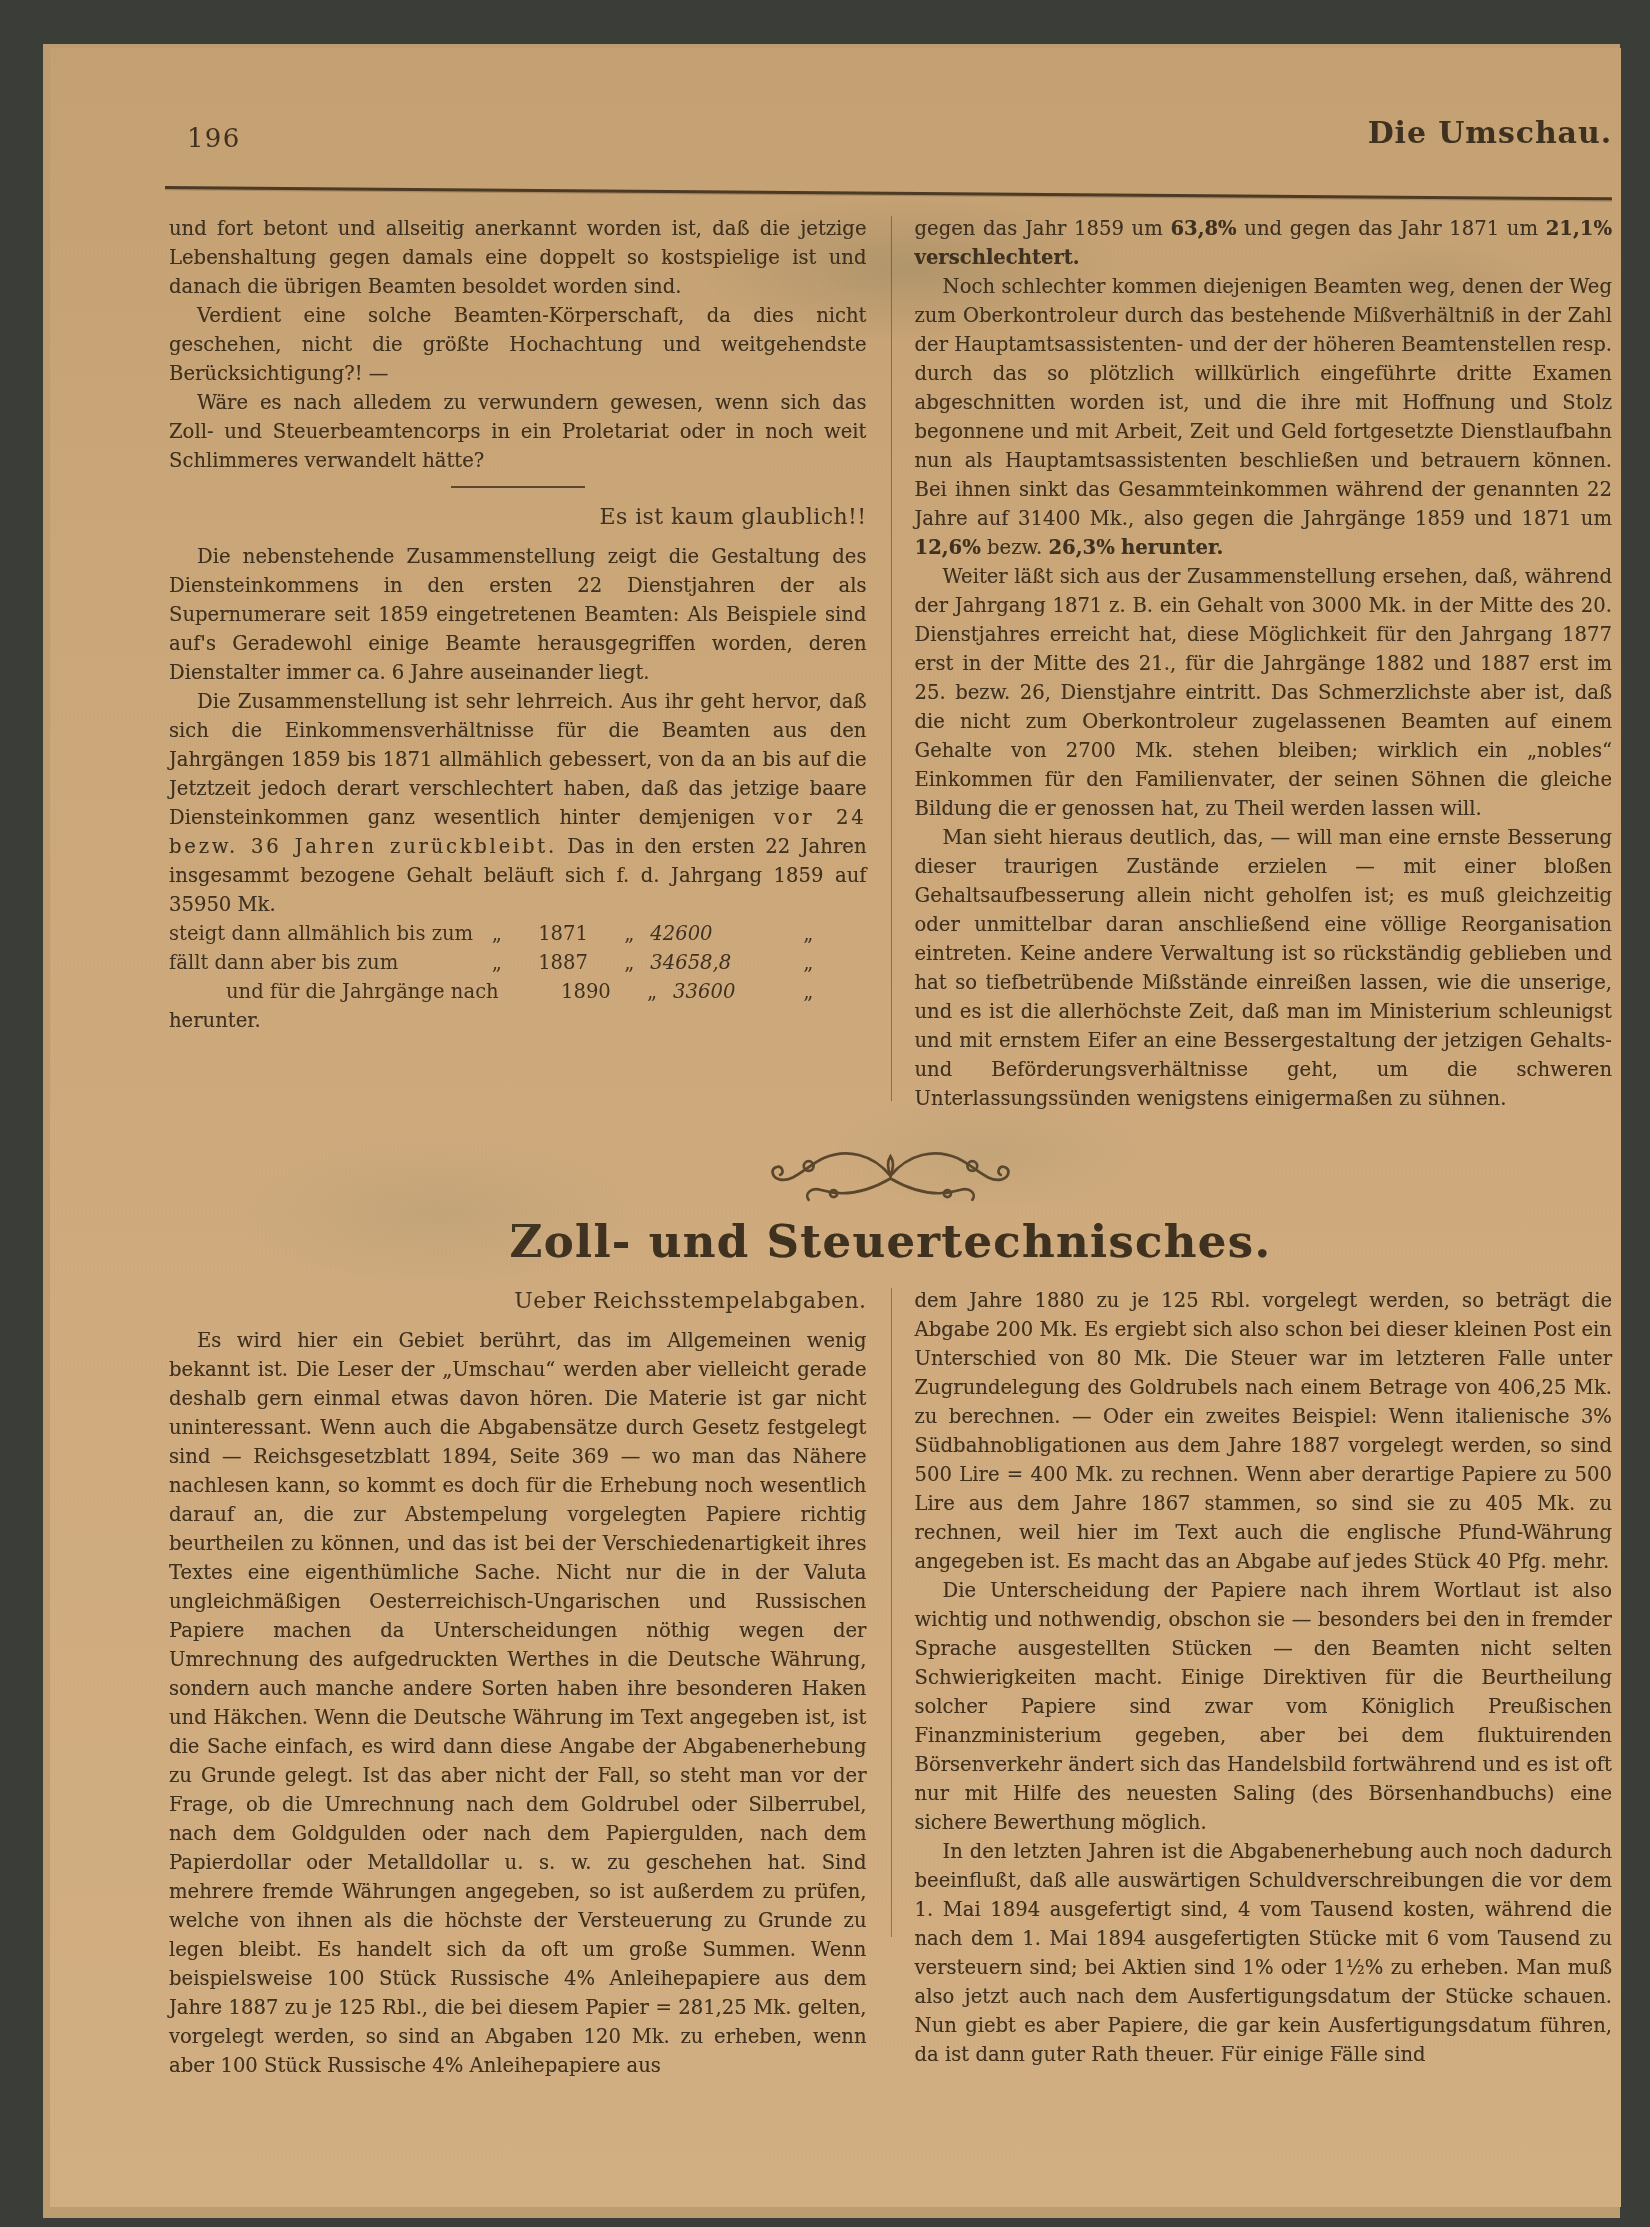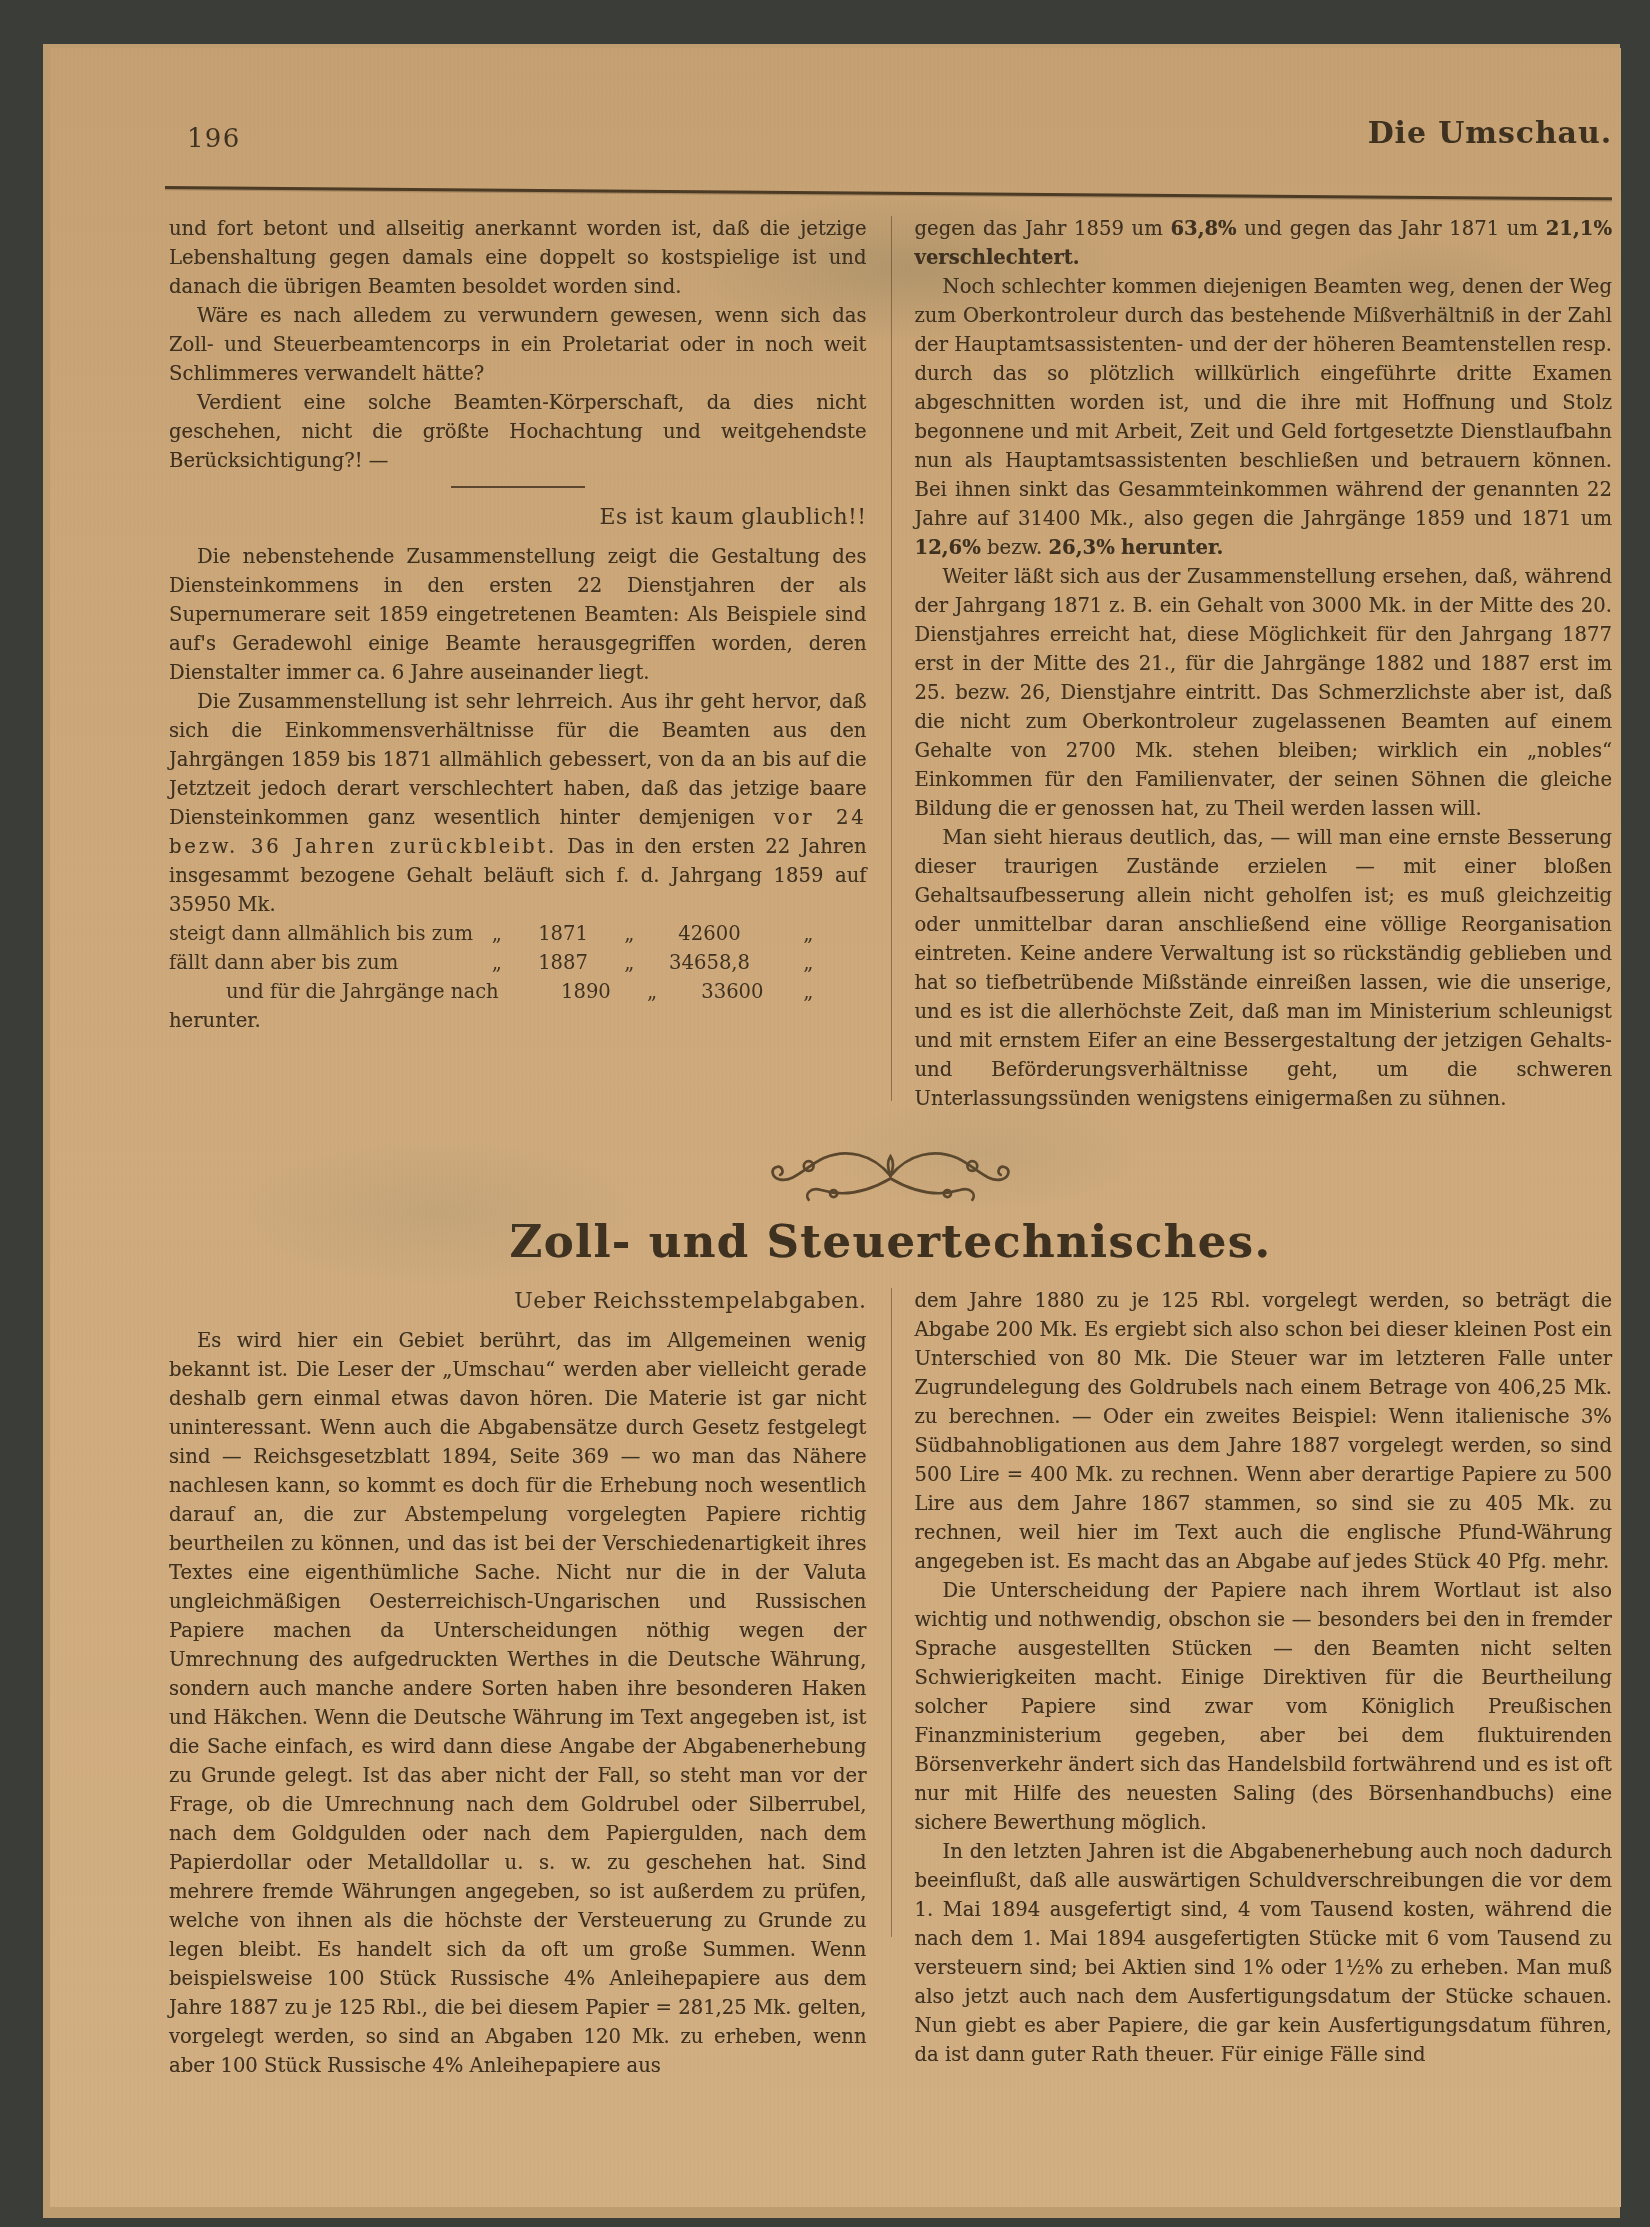--- a/index.html
+++ b/index.html
@@ -35,21 +35,21 @@
   .short-rule{width:134px;height:2.2px;background:#3e2f1c;opacity:.8;margin:11.6px auto 1.8px;}
 
   .gesperrt{letter-spacing:.14em;}
   b{font-weight:bold;}
 
   .trow{display:flex;align-items:baseline;}
   .tlabel{flex:0 0 44%;white-space:nowrap;}
   .tlabel.indent2{padding-left:57px;box-sizing:border-box;}
   .tq{flex:0 0 6%;text-align:center;}
   .tyear{flex:0 0 13%;text-align:center;}
-  .tamt{flex:0 0 17%;text-align:center;}
+  .tamt{flex:0 0 17%;font-style:italic;}
   .tq.last{flex:1 1 auto;text-align:right;padding-right:53px;}
 
   .ornament{margin:28.5px auto 4.5px;text-align:center;}
   .section-title{margin:3.6px 0 8px;text-align:center;font-size:45px;font-weight:bold;letter-spacing:1.3px;
     text-shadow:0 0 0.4px rgba(63,49,32,.5);}
   .art2{margin-top:18px;}
 </style>
 </head>
 <body>
 
@@ -66,22 +66,22 @@
       <span class="pagenum">196</span>
       <h1 class="masthead">Die Umschau.</h1>
     </header>
     <div class="head-rule"></div>
 
     <section class="cols art1">
       <div class="col-divider"></div>
 
       <div class="col">
         <p class="noindent">und fort betont und allseitig anerkannt worden ist, daß die jetzige Lebenshaltung gegen damals eine doppelt so kostspielige ist und danach die übrigen Beamten besoldet worden sind.</p>
+        <p>Verdient eine solche Beamten-Körperschaft, da dies nicht geschehen, nicht die größte Hochachtung und weitgehendste Berücksichtigung?! —</p>
         <p>Wäre es nach alledem zu verwundern gewesen, wenn sich das Zoll- und Steuerbeamtencorps in ein Proletariat oder in noch weit Schlimmeres verwandelt hätte?</p>
-        <p>Verdient eine solche Beamten-Körperschaft, da dies nicht geschehen, nicht die größte Hochachtung und weitgehendste Berücksichtigung?! —</p>
         <div class="short-rule"></div>
         <h3 class="art-head">Es ist kaum glaublich!!</h3>
         <p>Die nebenstehende Zusammenstellung zeigt die Gestaltung des Diensteinkommens in den ersten 22 Dienstjahren der als Supernumerare seit 1859 eingetretenen Beamten: Als Beispiele sind auf's Geradewohl einige Beamte herausgegriffen worden, deren Dienstalter immer ca. 6 Jahre auseinander liegt.</p>
         <p><span>Die Zusammenstellung ist sehr lehrreich. Aus ihr geht hervor, daß sich die Einkommensverhältnisse für die Beamten aus den Jahrgängen 1859 bis 1871 allmählich gebessert, von da an bis auf die Jetztzeit jedoch derart verschlechtert haben, daß das jetzige baare Diensteinkommen ganz wesentlich hinter demjenigen </span><span class="gesperrt">vor 24 bezw. 36 Jahren zurückbleibt.</span><span> Das in den ersten 22 Jahren insgesammt bezogene Gehalt beläuft sich f. d. Jahrgang 1859 auf 35950 Mk.</span></p>
 
         <div class="trow">
           <span class="tlabel">steigt dann allmählich bis zum</span>
             <span class="tq">„</span>
             <span class="tyear">1871</span>
             <span class="tq">„</span>

